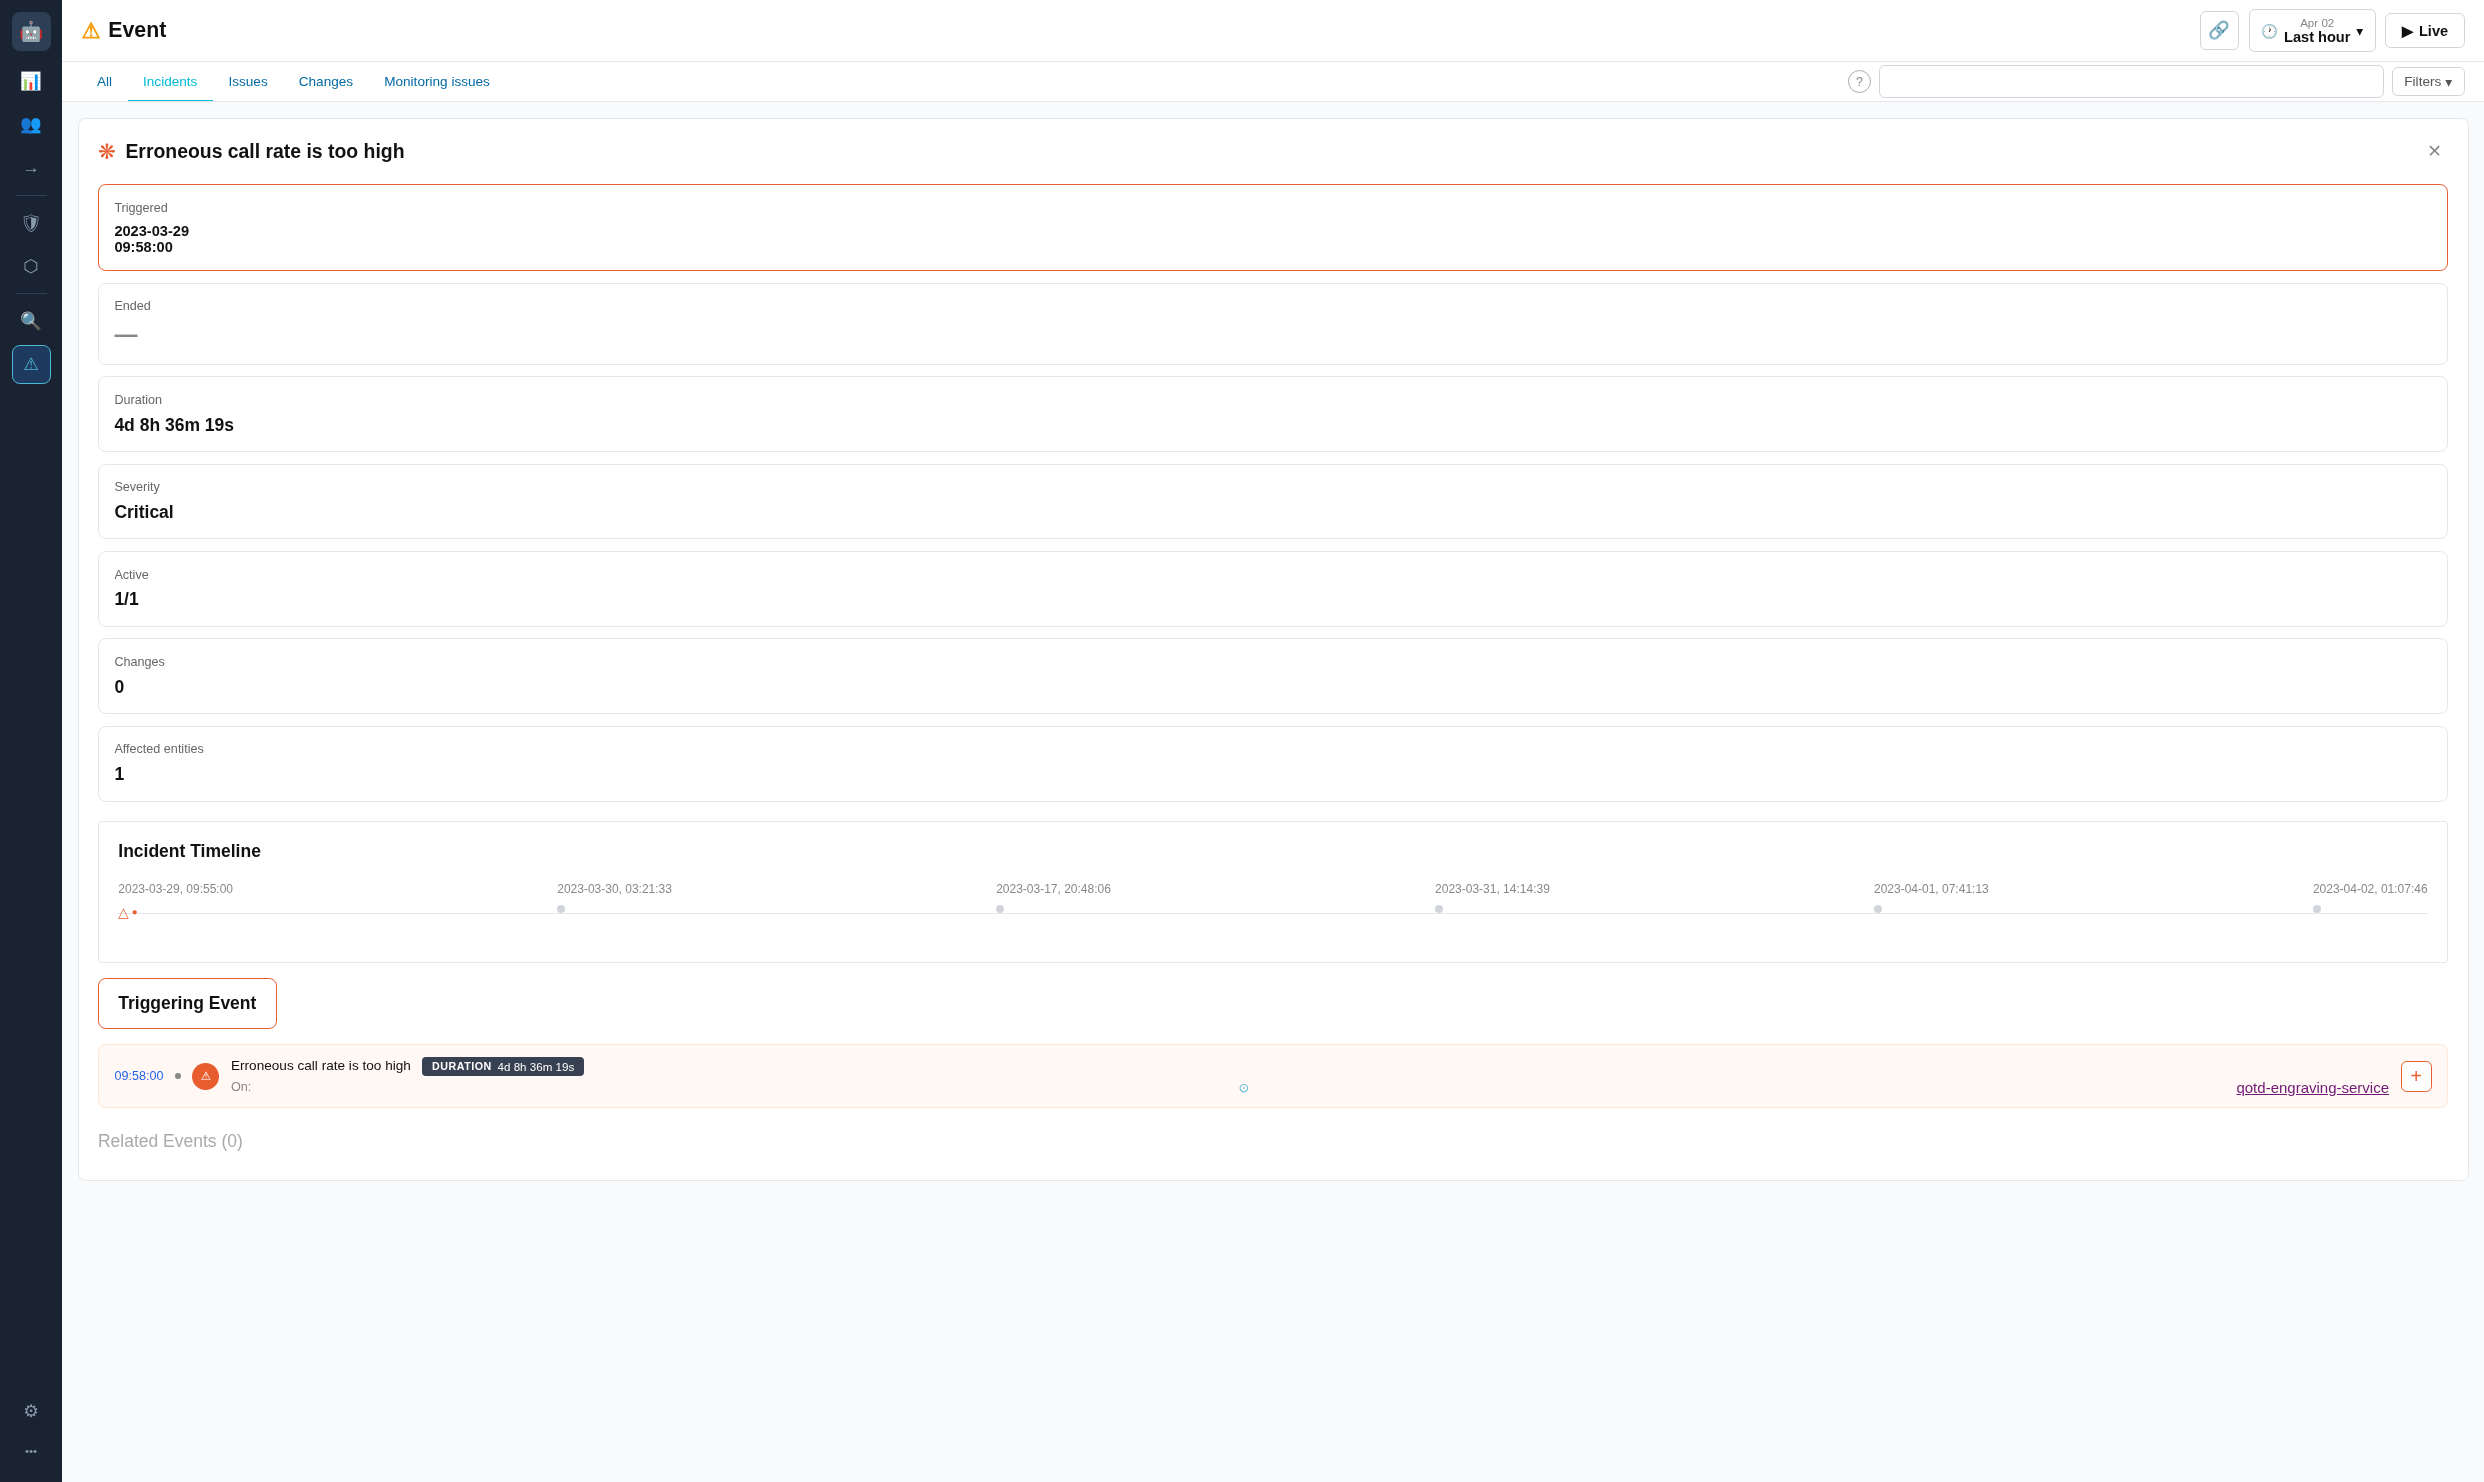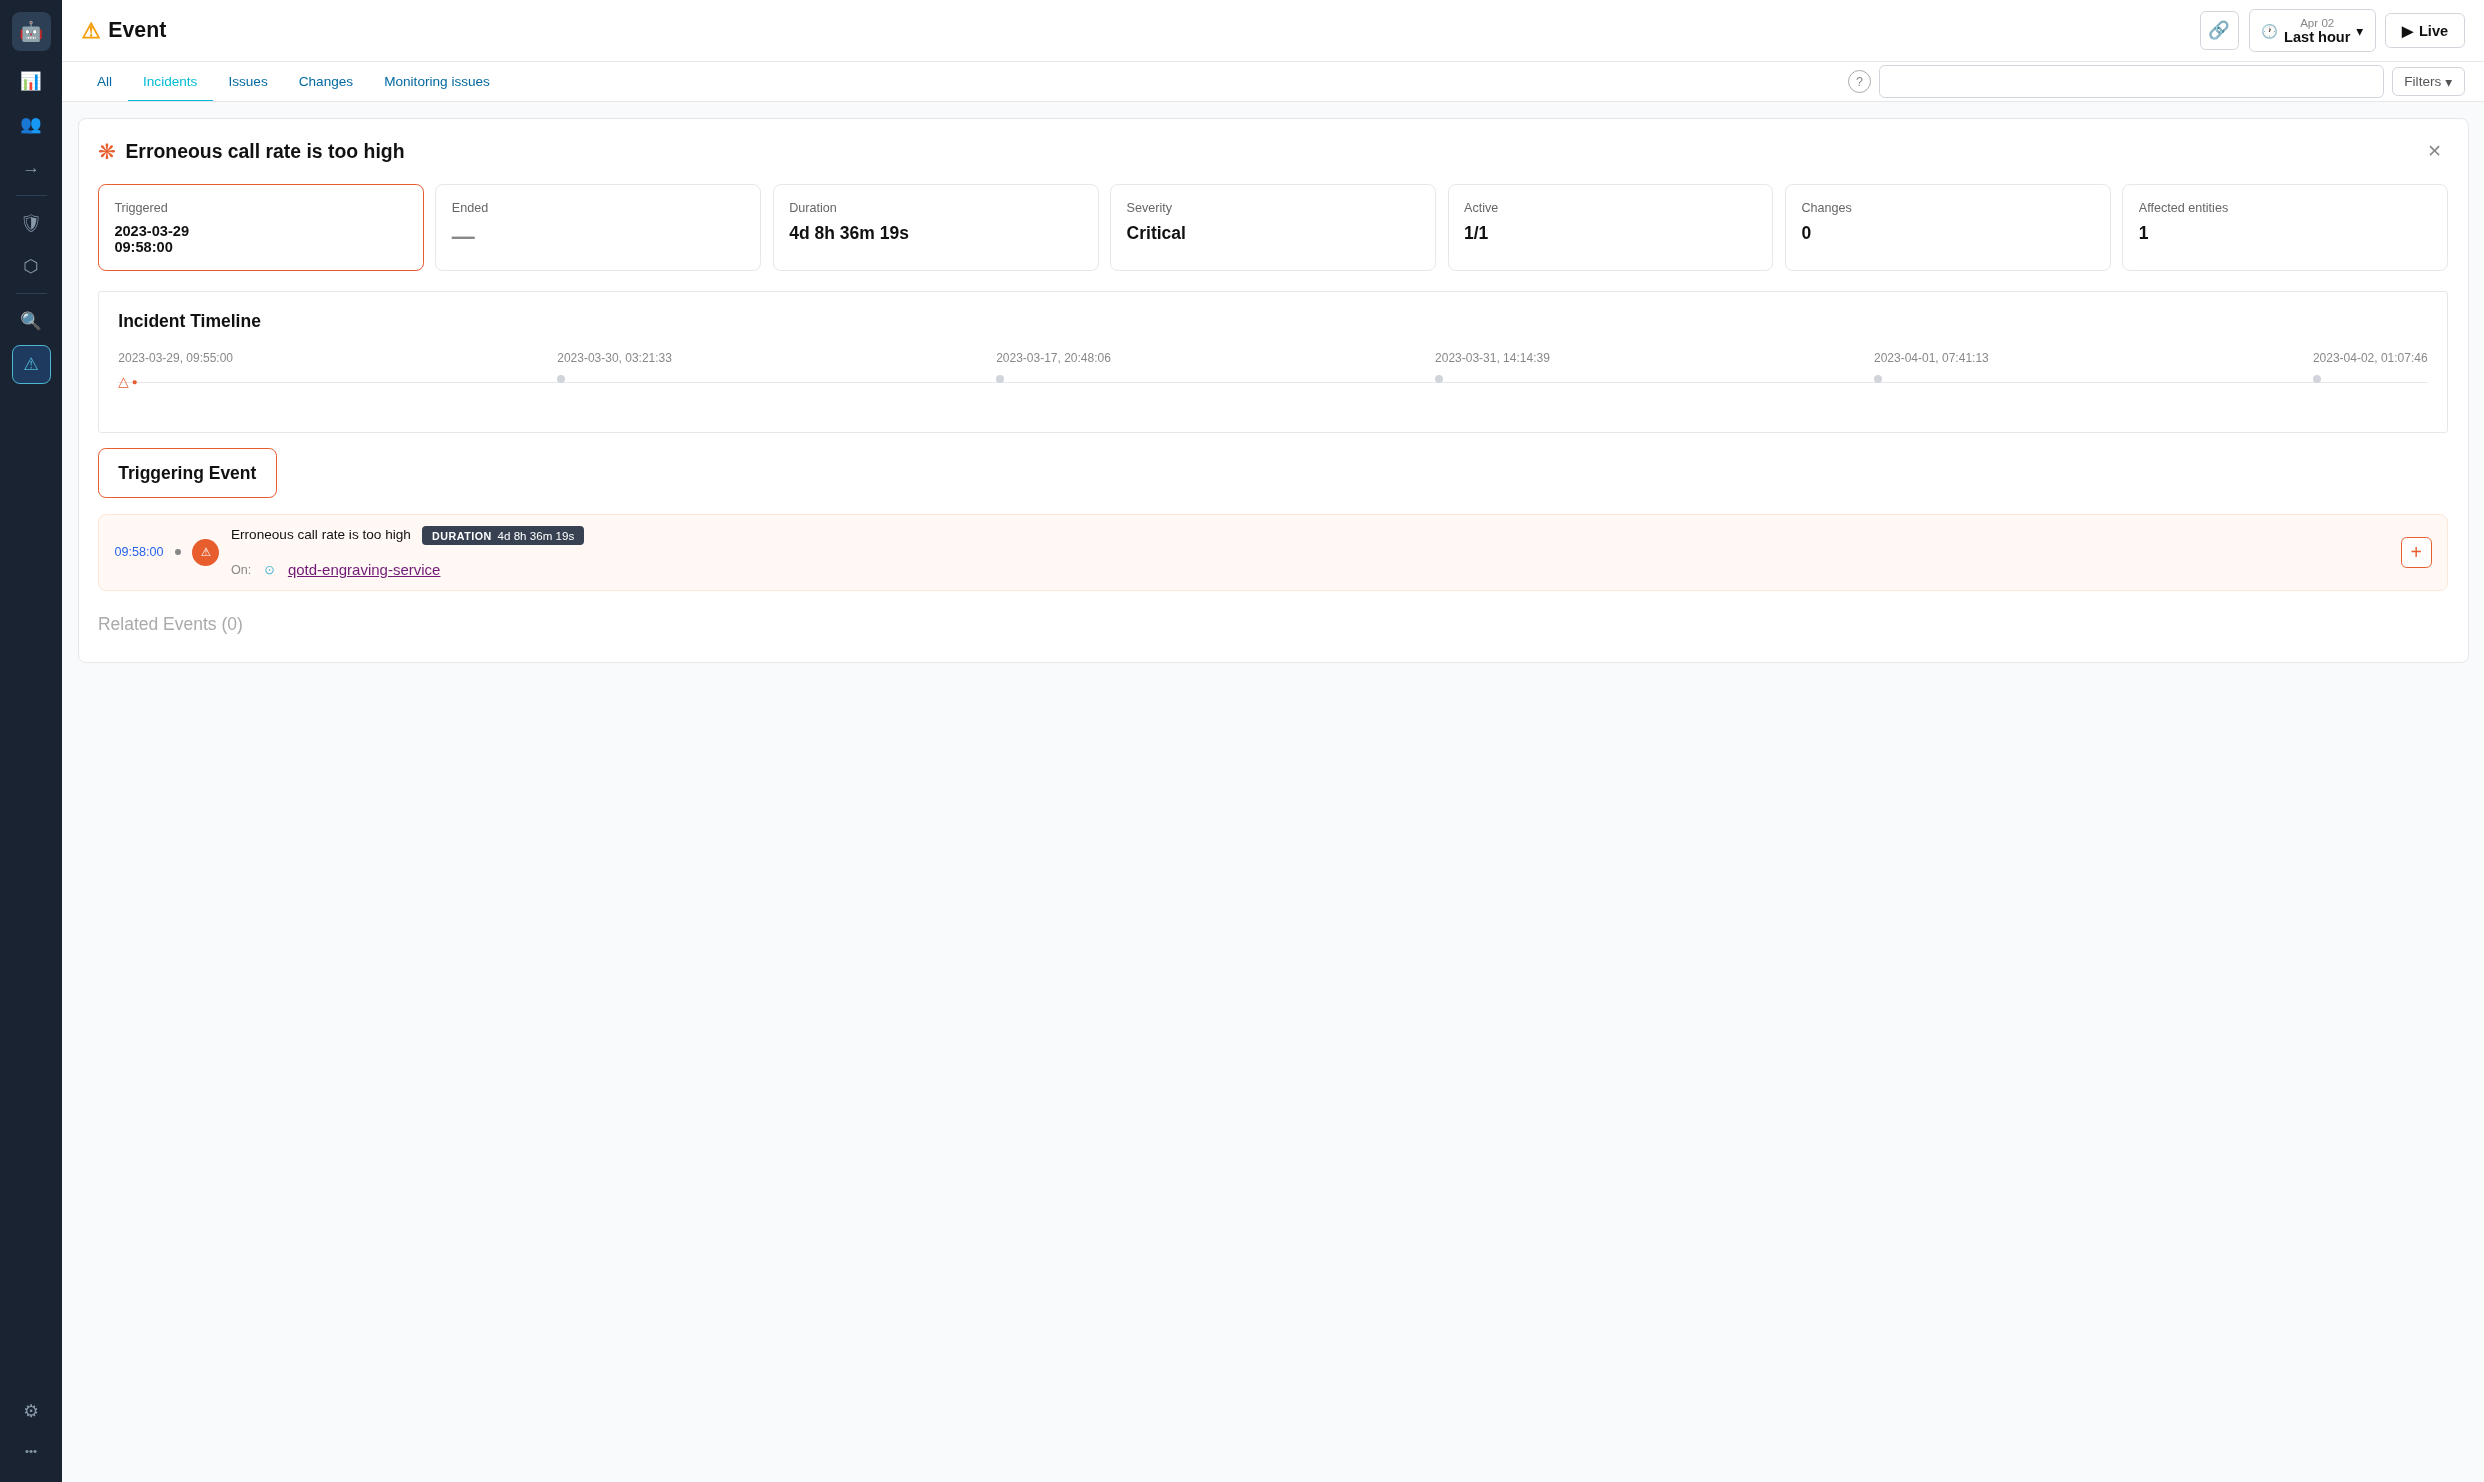--- a/index.html
+++ b/index.html
@@ -206,20 +206,21 @@
       font-size: 17.5px;
       color: #888;
       border-radius: 3.9px;
     }
 
     
     .stats-row {
       display: flex;
       gap: 11.6px;
       margin-bottom: 19.4px;
+      flex-direction: column;
     }
     .stat-card {
       flex: 1;
       border: 1px solid #e5e7eb;
       border-radius: 7.8px;
       padding: 15.5px;
       background: #fff;
     }
     .stat-card.highlighted {
       border: 1.9px solid #e85d2e;
@@ -324,21 +325,21 @@
       width: 27px; height: 27px;
       border-radius: 50%;
       background: #e85d2e;
       display: flex; align-items: center; justify-content: center;
       color: white;
       font-size: 12.6px;
       flex-shrink: 0;
     }
     .event-info { flex: 1; }
     .event-name { font-size: 13.6px; font-weight: 500; color: #111; }
-    .event-on { font-size: 12.6px; color: #888; display: flex; align-items: center; gap: 13px; margin-top: 16px; }
+    .event-on { font-size: 12.6px; color: #888; display: flex; align-items: center; gap: 13px; margin-top: 3px; justify-content: space-between; }
     .service-link { color: #701a75; font-size: 15px; }
 
     .badge-row { display: flex; gap: 5.8px; margin-bottom: 5.8px; }
     .badge {
       font-size: 10.7px;
       font-weight: 600;
       padding: 1.9px 7.8px;
       border-radius: 3.9px;
       text-transform: uppercase;
       letter-spacing: 0.5px;

